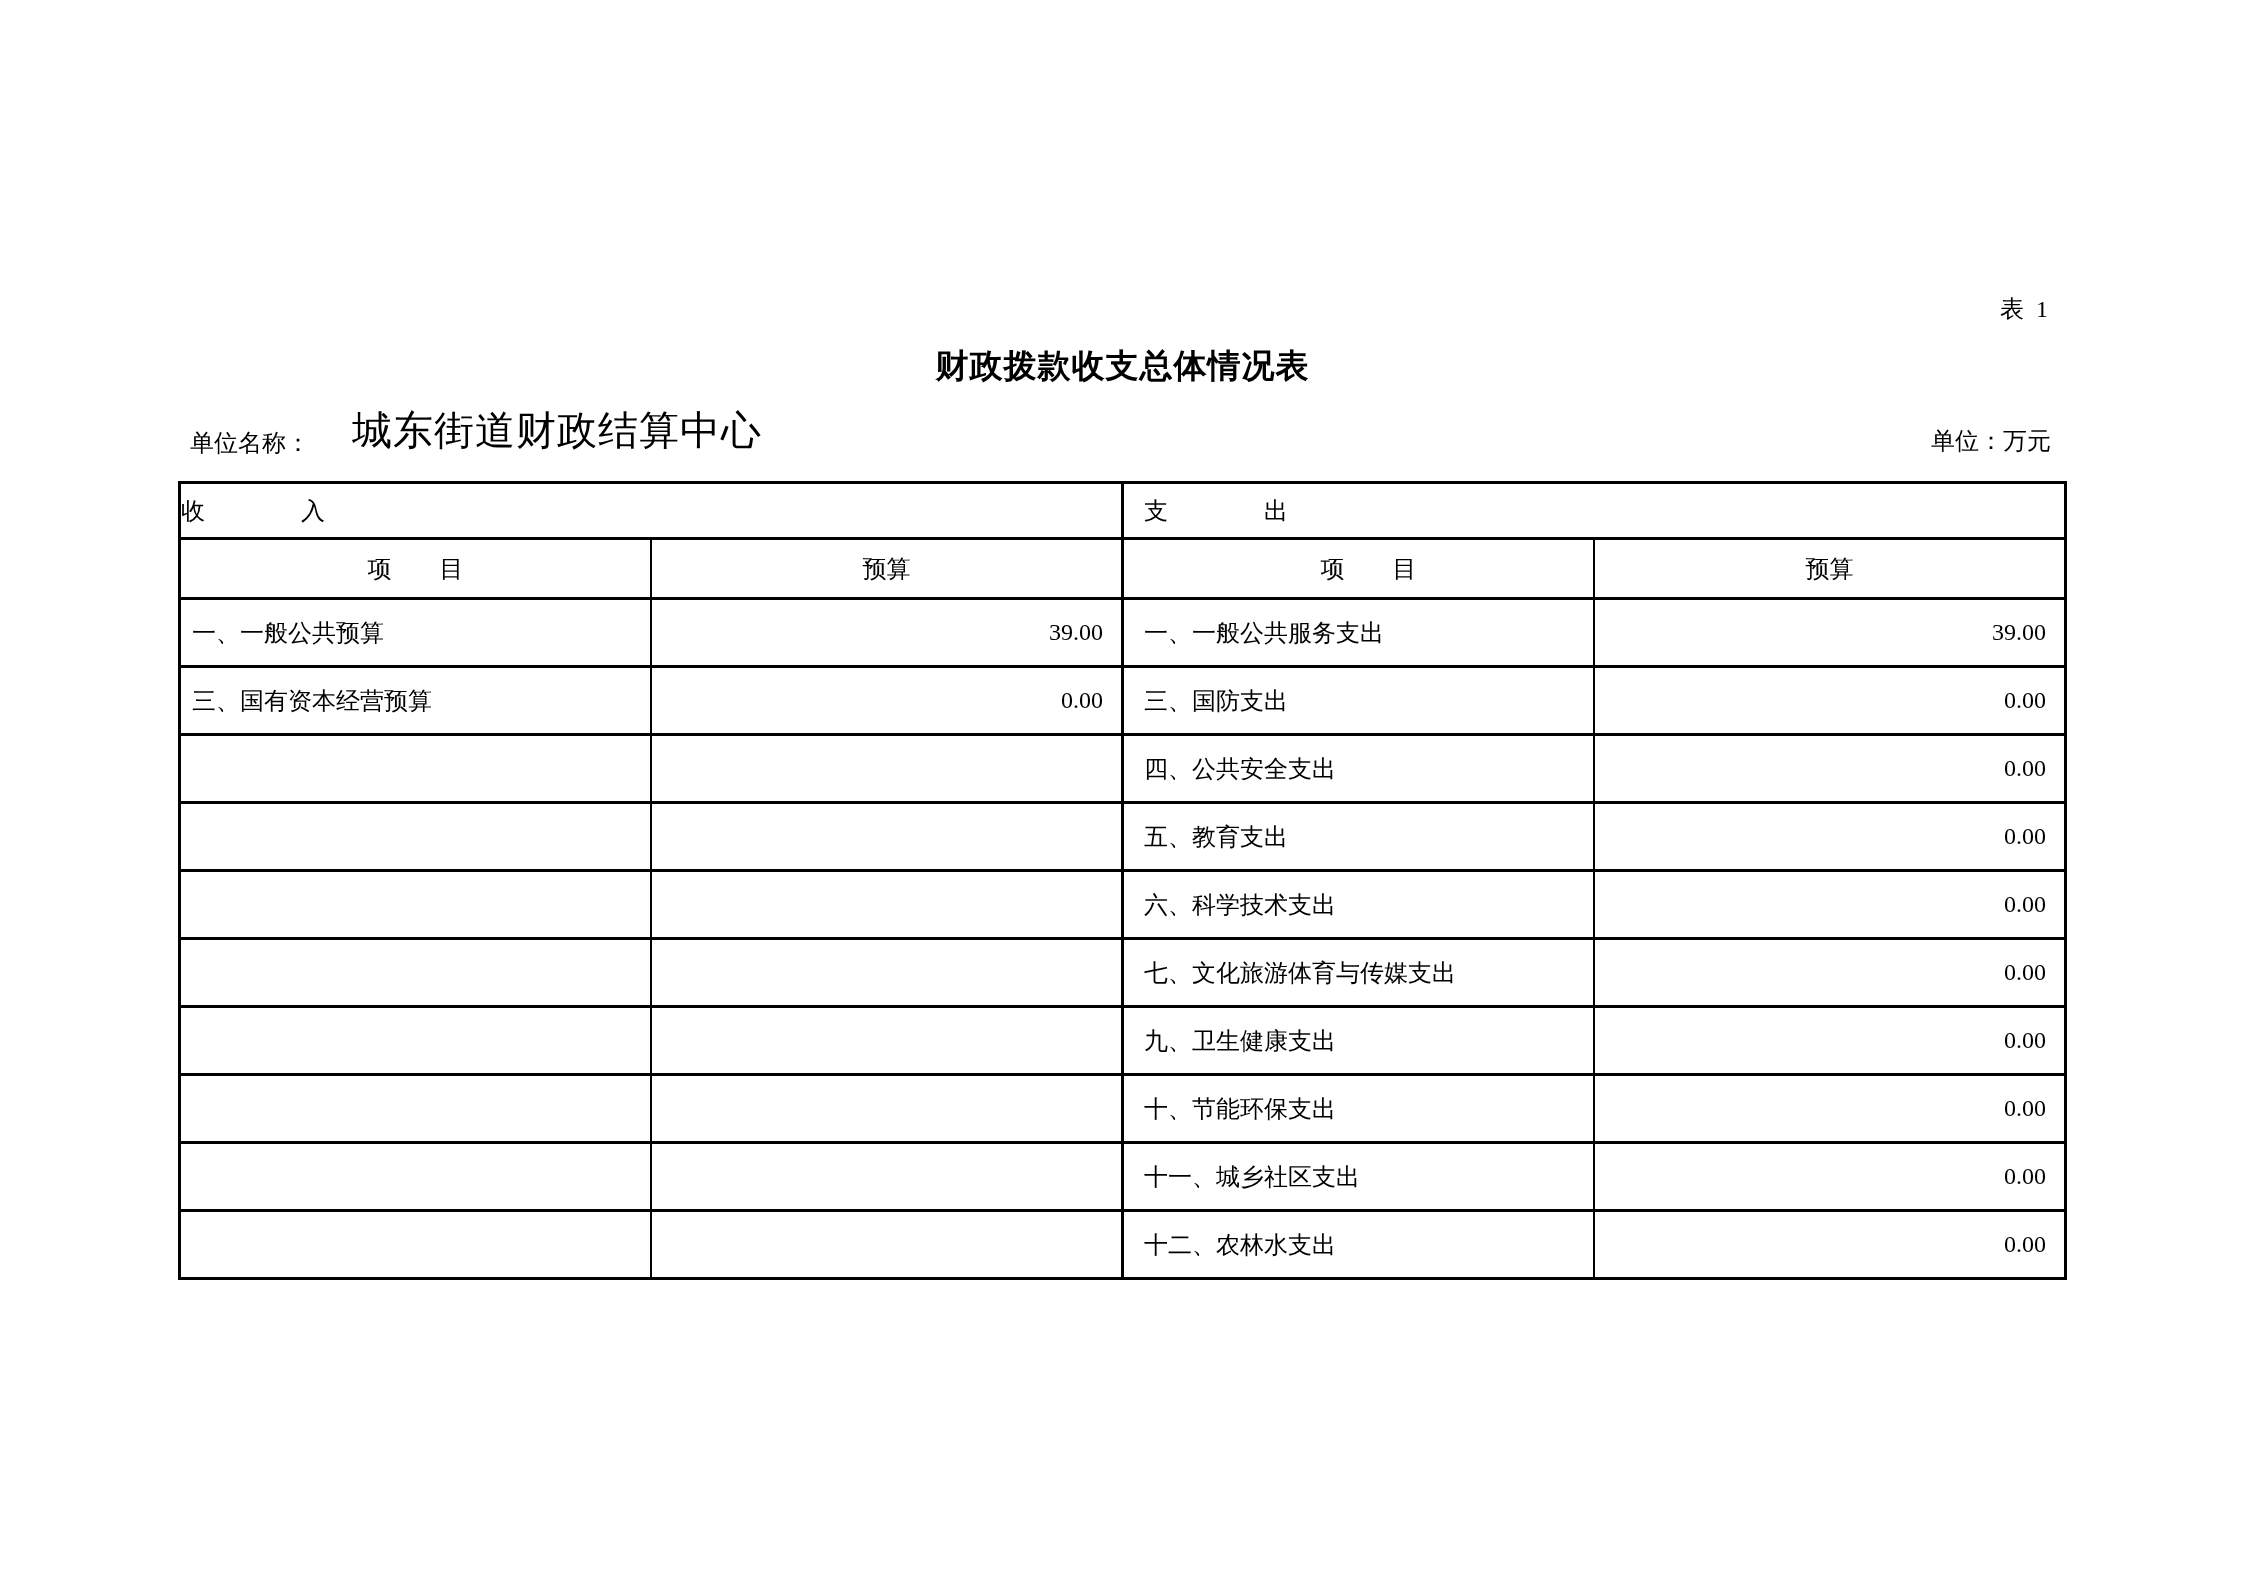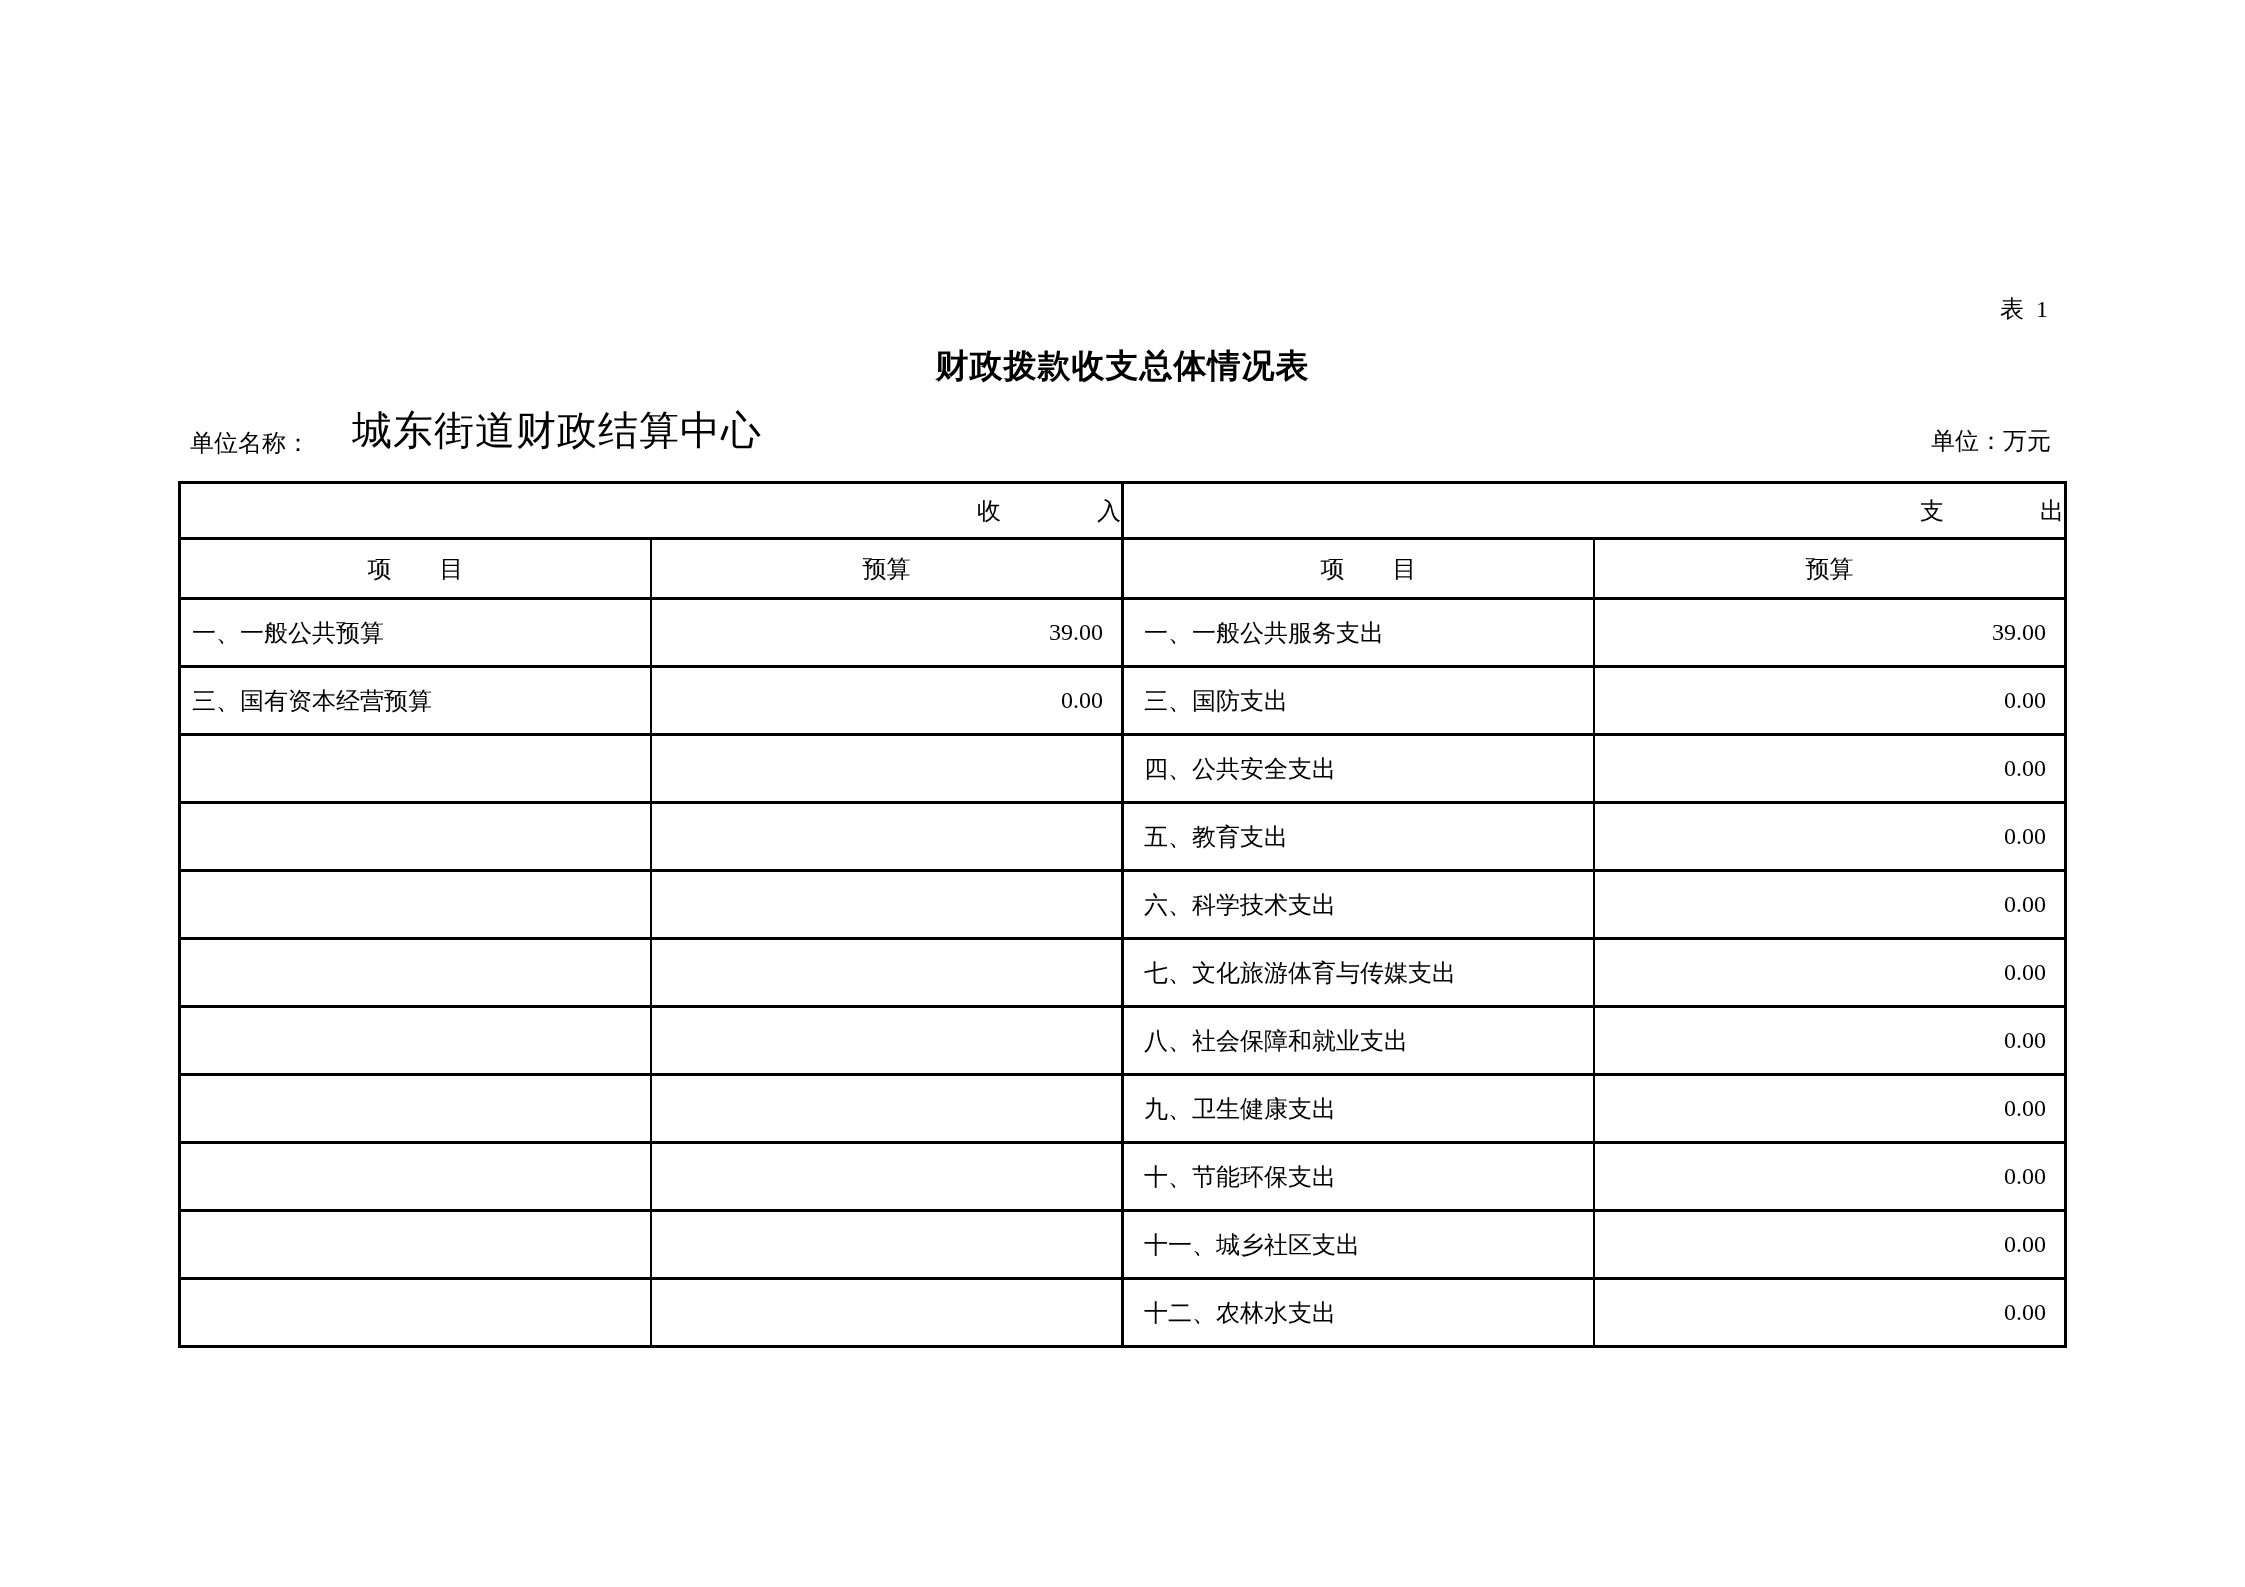--- a/index.html
+++ b/index.html
@@ -72,21 +72,21 @@
     font-size: 24px;
     vertical-align: middle;
     white-space: nowrap;
     overflow: hidden;
   }
   table.budget .mid {
     border-left-width: 3px;
     padding-left: 20px;
   }
   tr.section-row { height: 56px; }
-  th.section { text-align: right; }
+  th.section { text-align: left; }
   tr.colhead-row { height: 60px; }
   th.colhead { text-align: center; }
   tbody.rows tr { height: 68px; }
   td.item { text-align: left; padding-left: 11px; }
   td.val { text-align: right; padding-right: 18px; }
 </style>
 </head>
 <body>
 
 <div class="page">
@@ -151,26 +151,20 @@
       </tr>
       <tr>
         <td class="item"></td>
         <td class="val"></td>
         <td class="item mid">七、文化旅游体育与传媒支出</td>
         <td class="val">0.00</td>
       </tr>
       <tr>
         <td class="item"></td>
         <td class="val"></td>
-        <td class="item mid">八、社会保障和就业支出</td>
-        <td class="val">0.00</td>
-      </tr>
-      <tr>
-        <td class="item"></td>
-        <td class="val"></td>
         <td class="item mid">九、卫生健康支出</td>
         <td class="val">0.00</td>
       </tr>
       <tr>
         <td class="item"></td>
         <td class="val"></td>
         <td class="item mid">十、节能环保支出</td>
         <td class="val">0.00</td>
       </tr>
       <tr>

